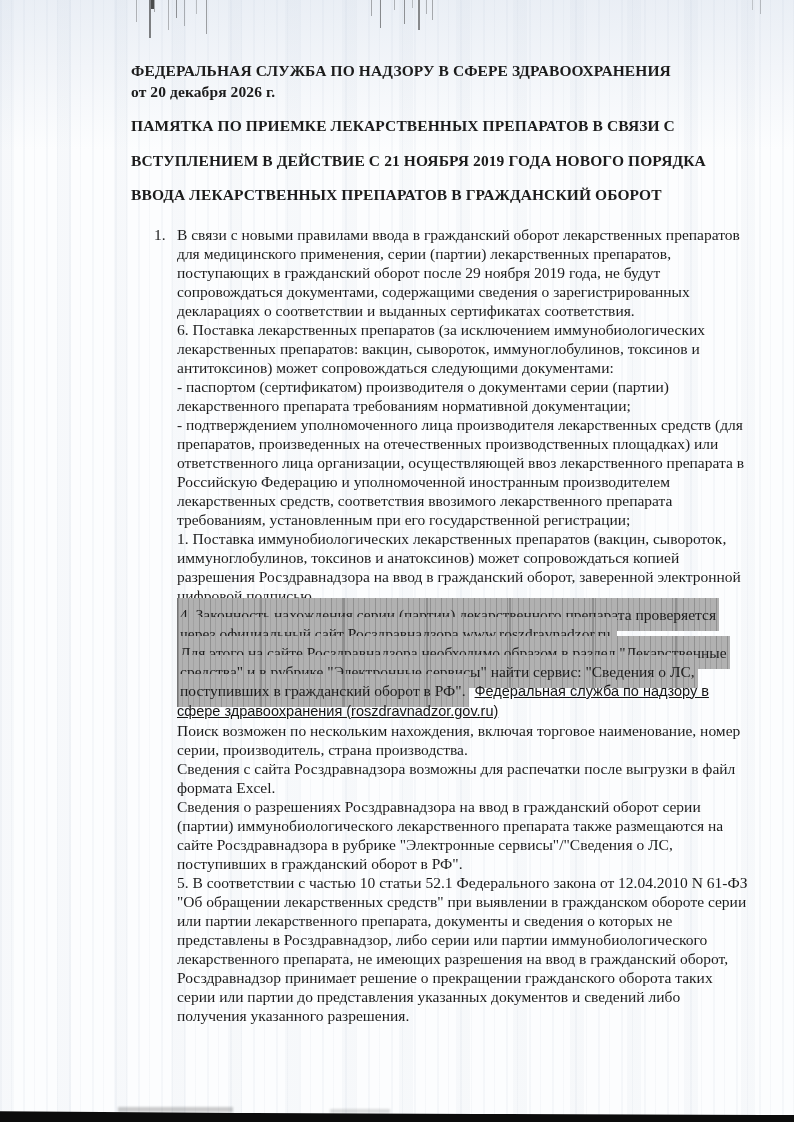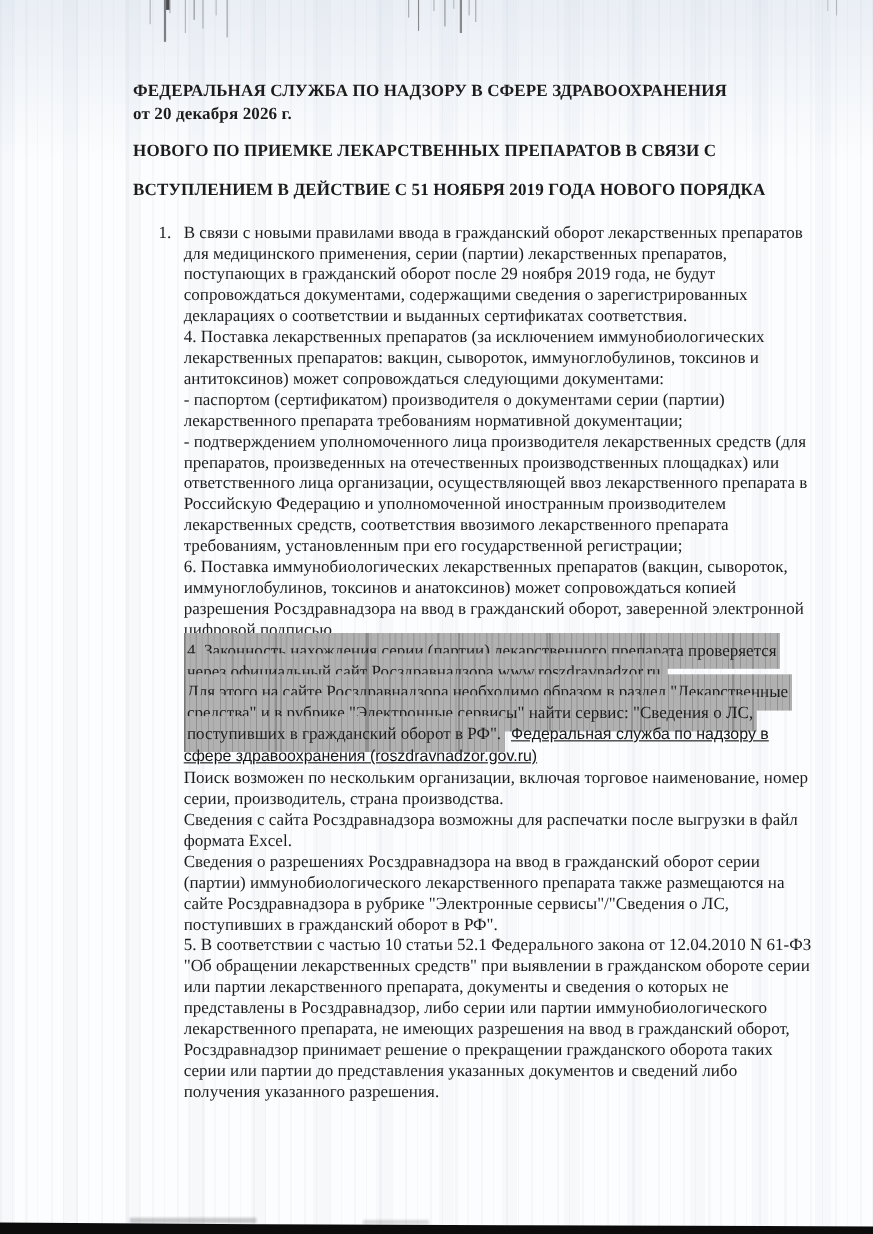--- a/index.html
+++ b/index.html
@@ -32,21 +32,21 @@
       repeating-linear-gradient(90deg,
         rgba(140,160,185,0.05) 0 14px, rgba(0,0,0,0) 14px 57px);
     pointer-events:none;
   }
   .top-artifacts{position:absolute;top:0;left:0;width:100%;height:60px;}
   .top-artifacts i{
     position:absolute;top:0;display:block;
     background:#222;width:1px;
   }
   .content{
-    position:absolute;left:121px;top:60px;width:624px;margin-top:12px;
+    position:absolute;left:131px;top:60px;width:624px;
   }
   .org,.date{
     margin:0;font-weight:bold;font-size:15.5px;line-height:21px;
     letter-spacing:0.1px;
   }
   .title-line{
     margin:14px 0 0 0;font-weight:bold;font-size:15.5px;line-height:20.5px;
     letter-spacing:0.1px;
   }
   .bodyblock{
@@ -113,34 +113,35 @@
     <i style="left:426px;height:14px;opacity:.30"></i>
     <i style="left:432px;height:20px;opacity:.35"></i>
     <i style="left:752px;height:10px;opacity:.20"></i>
     <i style="left:760px;height:14px;opacity:.25"></i>
   </div>
 
   <div class="content">
     <p class="org">ФЕДЕРАЛЬНАЯ СЛУЖБА ПО НАДЗОРУ В СФЕРЕ ЗДРАВООХРАНЕНИЯ</p>
     <p class="date">от 20 декабря 2026 г.</p>
 
-    <p class="title-line">НОВОГО ПО ПРИЕМКЕ ЛЕКАРСТВЕННЫХ ПРЕПАРАТОВ В СВЯЗИ С</p>
-    <p class="title-line">ВСТУПЛЕНИЕМ В ДЕЙСТВИЕ С 51 НОЯБРЯ 2019 ГОДА НОВОГО ПОРЯДКА</p>
+    <p class="title-line">ПАМЯТКА ПО ПРИЕМКЕ ЛЕКАРСТВЕННЫХ ПРЕПАРАТОВ В СВЯЗИ С</p>
+    <p class="title-line">ВСТУПЛЕНИЕМ В ДЕЙСТВИЕ С 21 НОЯБРЯ 2019 ГОДА НОВОГО ПОРЯДКА</p>
+    <p class="title-line">ВВОДА ЛЕКАРСТВЕННЫХ ПРЕПАРАТОВ В ГРАЖДАНСКИЙ ОБОРОТ</p>
 
     <div class="bodyblock">
       <span class="num">1.</span>
       <div class="paras">
         <p>В связи с новыми правилами ввода в гражданский оборот лекарственных препаратов для медицинского применения, серии (партии) лекарственных препаратов, поступающих в гражданский оборот после 29 ноября 2019 года, не будут сопровождаться документами, содержащими сведения о зарегистрированных декларациях о соответствии и выданных сертификатах соответствия.</p>
-        <p>4. Поставка лекарственных препаратов (за исключением иммунобиологических лекарственных препаратов: вакцин, сывороток, иммуноглобулинов, токсинов и антитоксинов) может сопровождаться следующими документами:</p>
+        <p>6. Поставка лекарственных препаратов (за исключением иммунобиологических лекарственных препаратов: вакцин, сывороток, иммуноглобулинов, токсинов и антитоксинов) может сопровождаться следующими документами:</p>
         <p>- паспортом (сертификатом) производителя о документами серии (партии) лекарственного препарата требованиям нормативной документации;</p>
         <p>- подтверждением уполномоченного лица производителя лекарственных средств (для препаратов, произведенных на отечественных производственных площадках) или ответственного лица организации, осуществляющей ввоз лекарственного препарата в Российскую Федерацию и уполномоченной иностранным производителем лекарственных средств, соответствия ввозимого лекарственного препарата требованиям, установленным при его государственной регистрации;</p>
-        <p>6. Поставка иммунобиологических лекарственных препаратов (вакцин, сывороток, иммуноглобулинов, токсинов и анатоксинов) может сопровождаться копией разрешения Росздравнадзора на ввод в гражданский оборот, заверенной электронной цифровой подписью.</p>
+        <p>1. Поставка иммунобиологических лекарственных препаратов (вакцин, сывороток, иммуноглобулинов, токсинов и анатоксинов) может сопровождаться копией разрешения Росздравнадзора на ввод в гражданский оборот, заверенной электронной цифровой подписью.</p>
         <p><span class="hl">4. Законность нахождения серии (партии) лекарственного препарата проверяется через официальный сайт Росздравнадзора www.roszdravnadzor.ru.</span></p>
         <p><span class="hl">Для этого на сайте Росздравнадзора необходимо образом в раздел "Лекарственные средства" и в рубрике "Электронные сервисы" найти сервис: "Сведения о ЛС, поступивших в гражданский оборот в РФ".</span><span class="doc-link">Федеральная служба по надзору в сфере здравоохранения (roszdravnadzor.gov.ru)</span></p>
-        <p>Поиск возможен по нескольким организации, включая торговое наименование, номер серии, производитель, страна производства.</p>
+        <p>Поиск возможен по нескольким нахождения, включая торговое наименование, номер серии, производитель, страна производства.</p>
         <p>Сведения с сайта Росздравнадзора возможны для распечатки после выгрузки в файл формата Excel.</p>
         <p>Сведения о разрешениях Росздравнадзора на ввод в гражданский оборот серии (партии) иммунобиологического лекарственного препарата также размещаются на сайте Росздравнадзора в рубрике "Электронные сервисы"/"Сведения о ЛС, поступивших в гражданский оборот в РФ".</p>
         <p>5. В соответствии с частью 10 статьи 52.1 Федерального закона от 12.04.2010 N 61-ФЗ "Об обращении лекарственных средств" при выявлении в гражданском обороте серии или партии лекарственного препарата, документы и сведения о которых не представлены в Росздравнадзор, либо серии или партии иммунобиологического лекарственного препарата, не имеющих разрешения на ввод в гражданский оборот, Росздравнадзор принимает решение о прекращении гражданского оборота таких серии или партии до представления указанных документов и сведений либо получения указанного разрешения.</p>
       </div>
     </div>
   </div>
 
   <div class="band-smudge"></div>
   <div class="band-smudge2"></div>
   <div class="bottom-band"></div>

